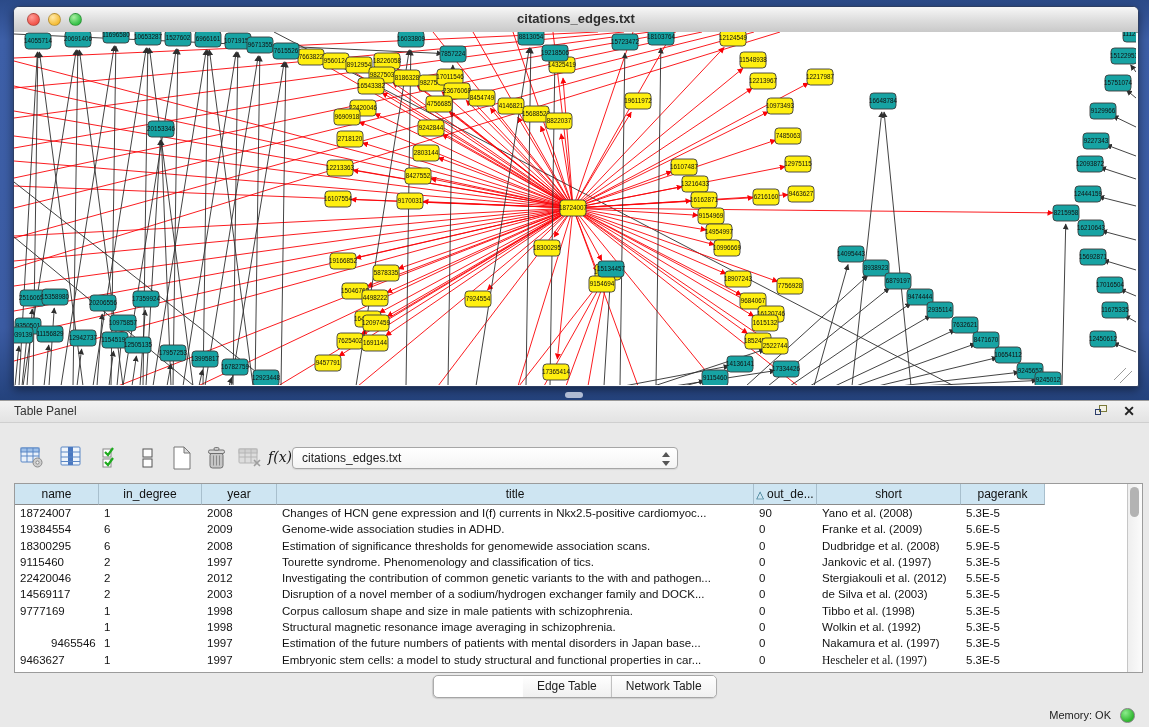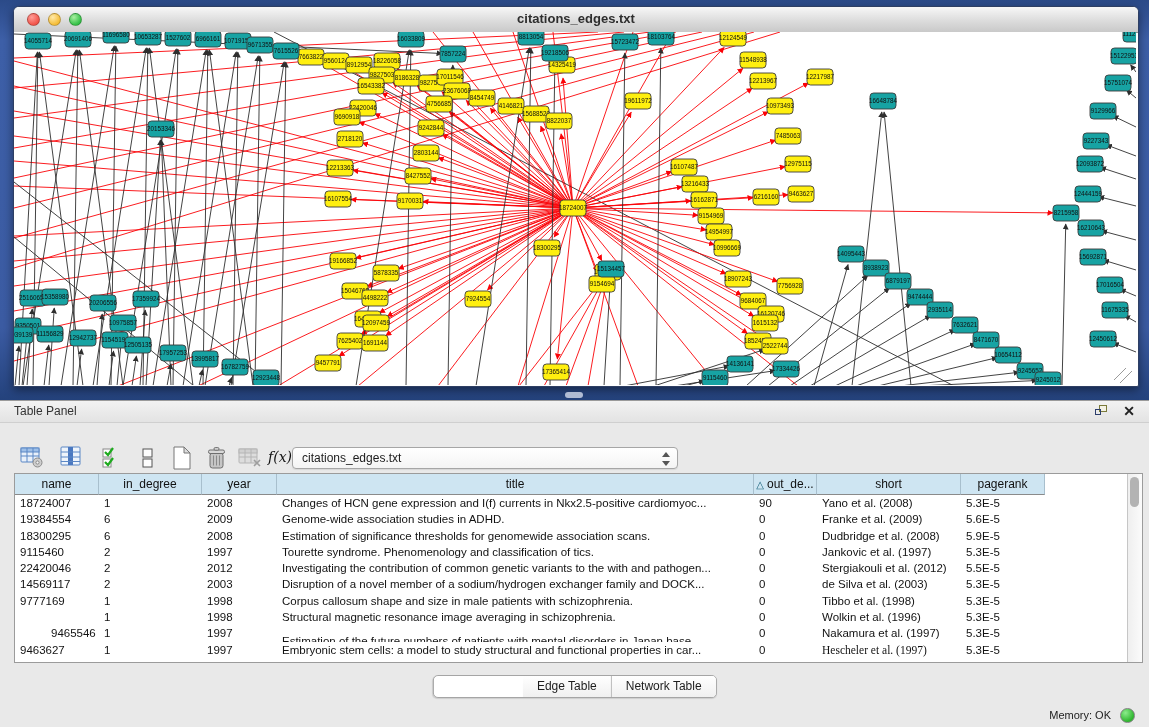--- a/index.html
+++ b/index.html
@@ -64,21 +64,21 @@
     position:absolute;left:292px;top:10px;width:386px;height:22px;box-sizing:border-box;
     background:linear-gradient(#ffffff,#f4f4f4);border:1px solid #a6a6a6;border-radius:4px;
     font-size:12px;color:#1c1c1c;line-height:20px;padding-left:9px;cursor:pointer;
     box-shadow:0 1px 1px rgba(0,0,0,.08);
   }
   .combo .arrows{position:absolute;right:7px;top:3px;width:9px;height:16px;}
   .combo .up{position:absolute;left:1px;top:1px;width:0;height:0;border-left:4px solid transparent;border-right:4px solid transparent;border-bottom:5px solid #555;}
   .combo .dn{position:absolute;left:1px;bottom:1px;width:0;height:0;border-left:4px solid transparent;border-right:4px solid transparent;border-top:5px solid #555;}
   
   .table-box{
-    position:absolute;left:14px;top:72px;width:1129px;height:190px;box-sizing:border-box;
+    position:absolute;left:14px;top:82px;width:1129px;height:190px;box-sizing:border-box;
     background:#fff;border:1px solid #9b9b9b;overflow:hidden;
   }
   .thead{position:absolute;left:0;top:0;height:21px;display:flex;}
   .th{
     box-sizing:border-box;height:21px;background:#cee5f2;
     border-right:1px solid #a8bfcd;border-bottom:1px solid #8a8a8a;
     font-size:12px;color:#111;text-align:center;line-height:20px;cursor:pointer;
     overflow:hidden;white-space:nowrap;
   }
   .th .sort{color:#16607a;font-size:10px;margin-right:3px;}
@@ -970,28 +970,28 @@
           <div class="td" style="width: 63px;">0</div>
           <div class="td" style="width: 144px;">Tibbo et al. (1998)</div>
           <div class="td" style="width: 84px;">5.3E-5</div>
         </div>
         <div class="tr">
           <div class="td" style="width: 84px; margin-top: 34px;">9699695</div>
           <div class="td" style="width: 103px;">1</div>
           <div class="td" style="width: 75px;">1998</div>
           <div class="td" style="width: 477px;">Structural magnetic resonance image averaging in schizophrenia.</div>
           <div class="td" style="width: 63px;">0</div>
-          <div class="td" style="width: 144px;">Wolkin et al. (1996)</div>
+          <div class="td" style="width: 144px;">Wolkin et al. (1992)</div>
           <div class="td" style="width: 84px;">5.3E-5</div>
         </div>
         <div class="tr">
           <div class="td" style="width: 84px; padding-left: 36px;">9465546</div>
           <div class="td" style="width: 103px;">1</div>
           <div class="td" style="width: 75px;">1997</div>
-          <div class="td" style="width: 477px; margin-top: 8px;">Estimation of the future numbers of patients with mental disorders in Japan base...</div>
+          <div class="td" style="width: 477px;">Estimation of the future numbers of patients with mental disorders in Japan base...</div>
           <div class="td" style="width: 63px;">0</div>
           <div class="td" style="width: 144px;">Nakamura et al. (1997)</div>
           <div class="td" style="width: 84px;">5.3E-5</div>
         </div>
         <div class="tr">
           <div class="td" style="width: 84px;">9463627</div>
           <div class="td" style="width: 103px;">1</div>
           <div class="td" style="width: 75px;">1997</div>
           <div class="td" style="width: 477px;">Embryonic stem cells: a model to study structural and functional properties in car...</div>
           <div class="td" style="width: 63px;">0</div>

